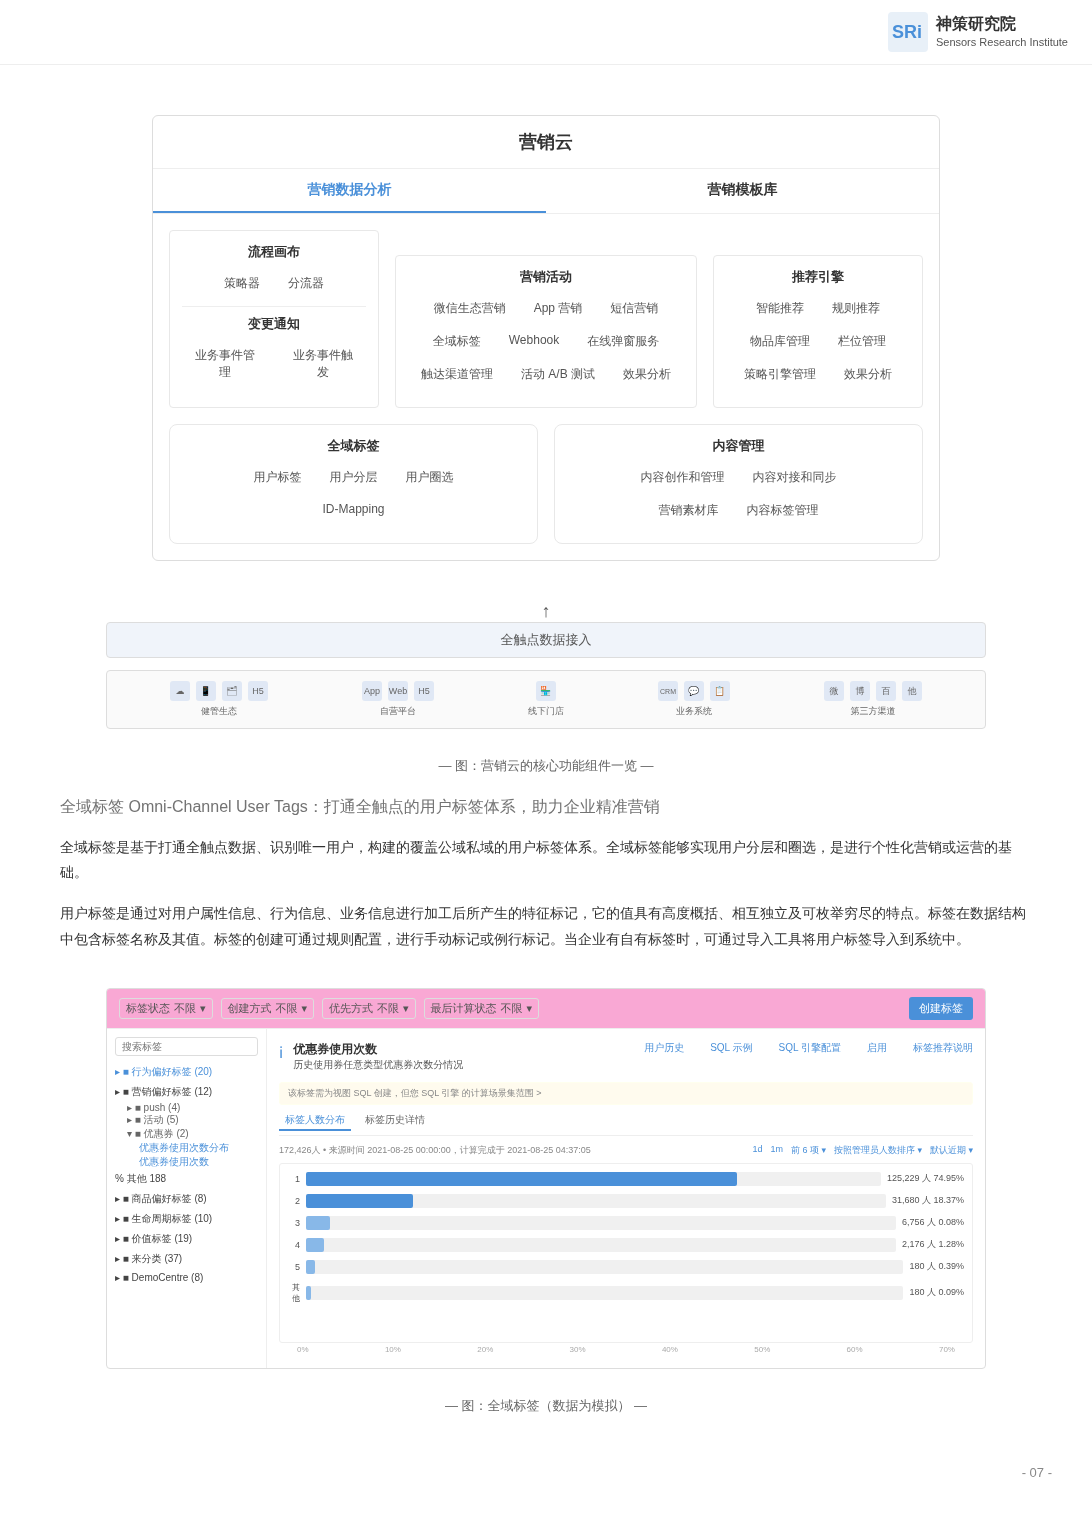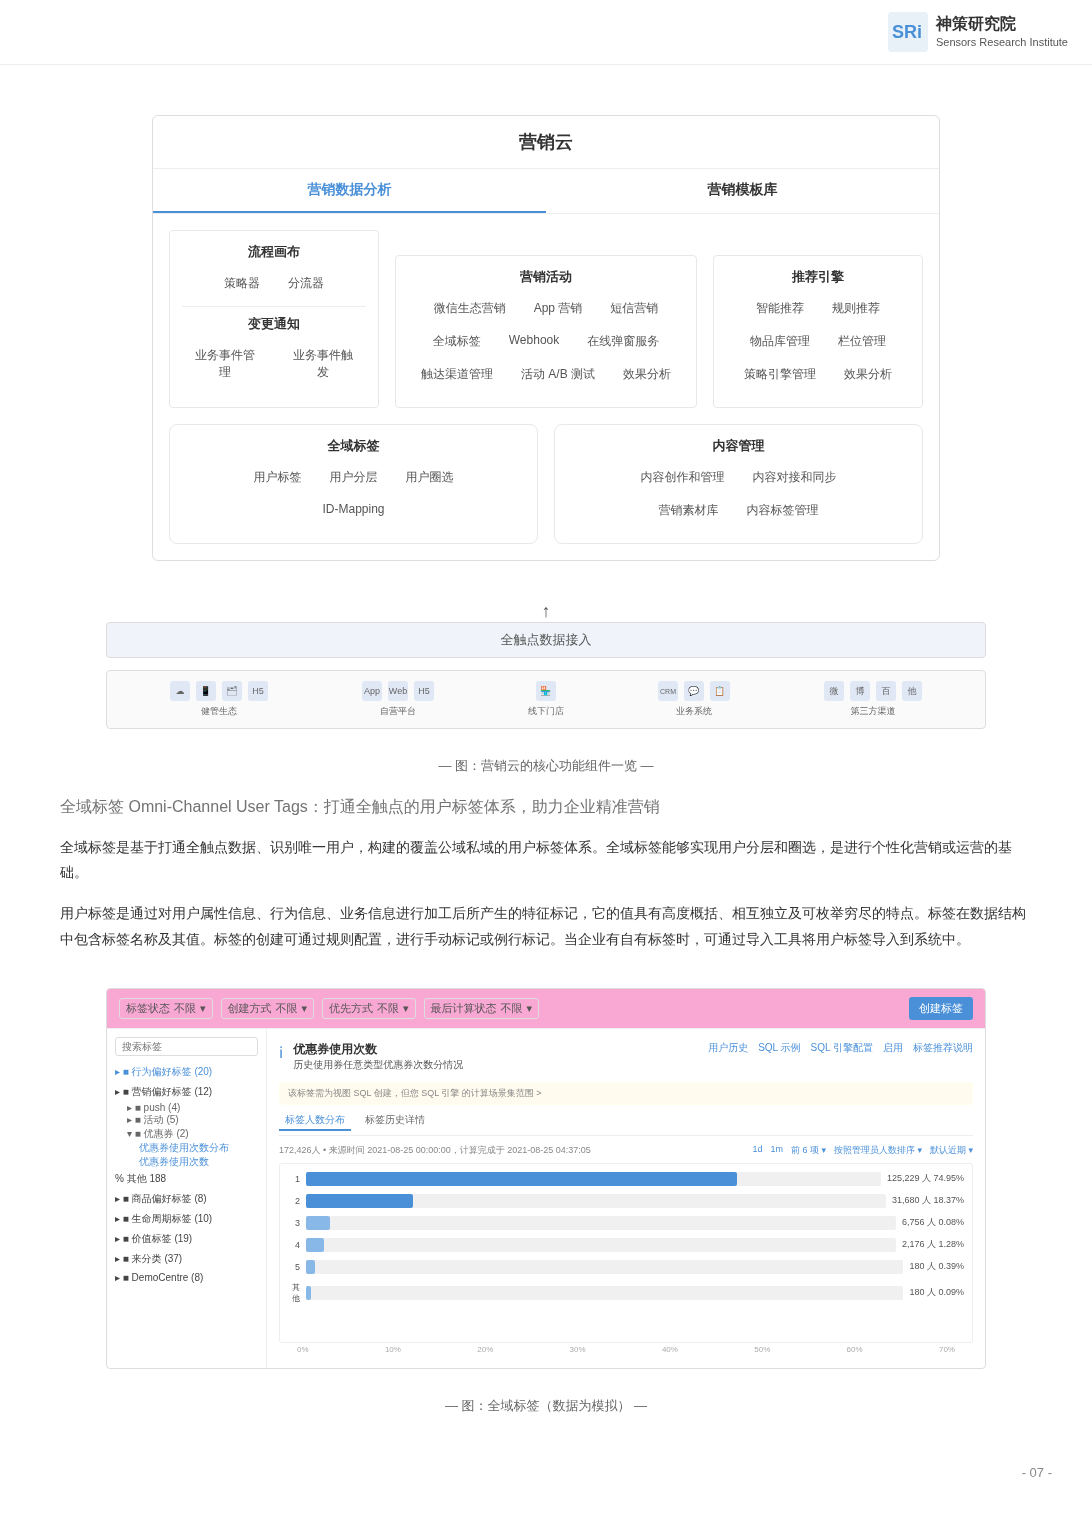--- a/index.html
+++ b/index.html
@@ -299,21 +299,21 @@
       font-size: 10px;
       color: #555;
     }
     .tag-info-title {
       font-size: 12px;
       font-weight: bold;
       color: #333;
     }
     .tag-info-ops {
       display: flex;
-      gap: 10px;
+      gap: 26px;
       margin-left: auto;
       font-size: 10px;
       color: #4a90d9;
     }
 
     .tag-tabs-row {
       display: flex;
       gap: 8px;
       margin-bottom: 8px;
       border-bottom: 1px solid #eee;

